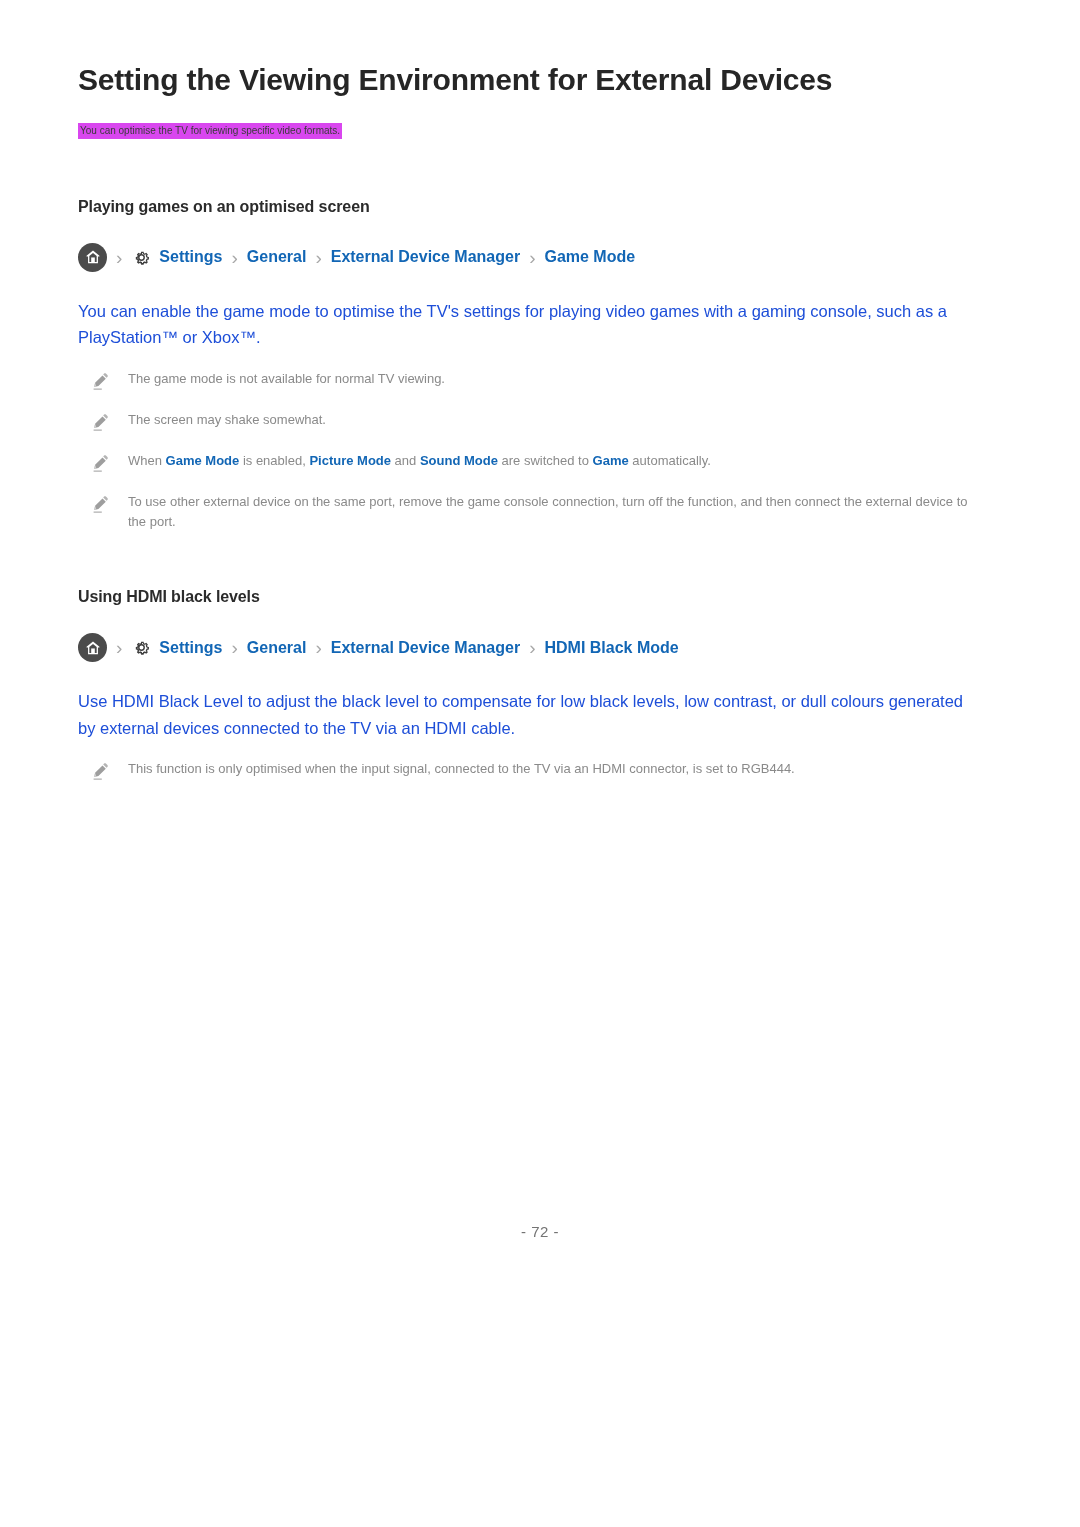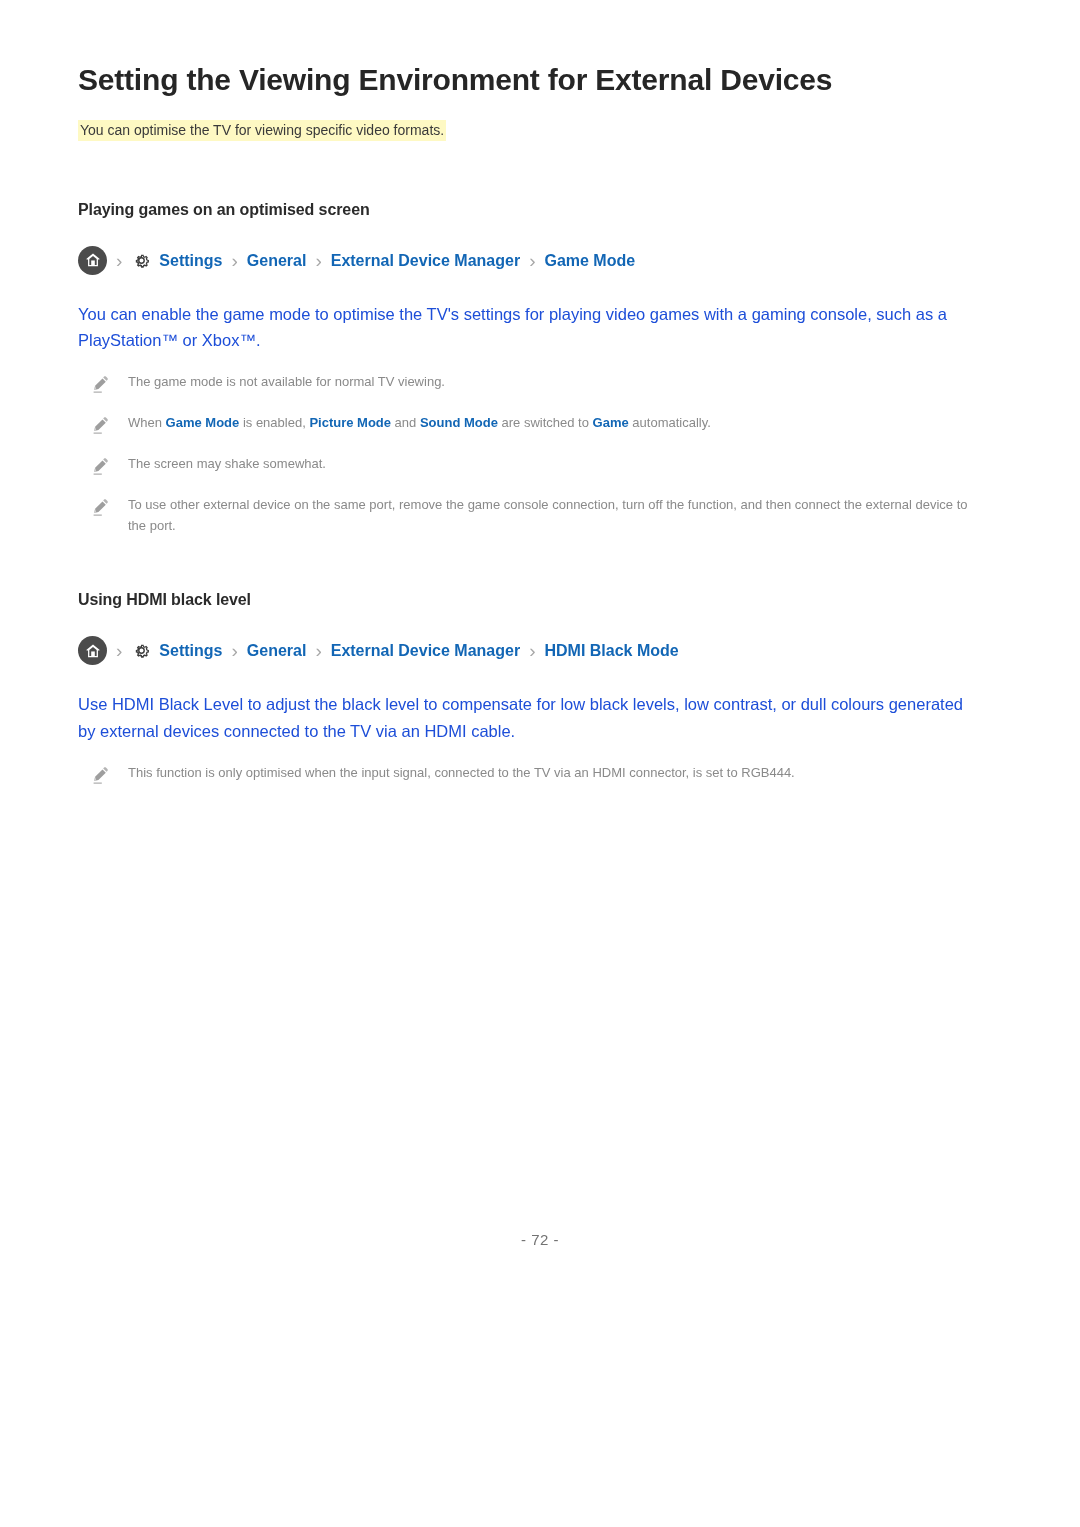--- a/index.html
+++ b/index.html
@@ -29,23 +29,23 @@
     color: #262626;
     letter-spacing: -0.2px;
     line-height: 1.2;
     margin: 0 0 22px 0;
   }
   .page-subtitle-wrap {
     margin: 0 0 58px 0;
   }
   .page-subtitle {
     display: inline;
-    font-size: 14px;
+    font-size: 10px;
     color: #3a3a3a;
-    background: #fef9c3;
+    background: #d946ef;
     line-height: 1.55;
     padding: 2px 2px 3px 2px;
     box-decoration-break: clone;
     -webkit-box-decoration-break: clone;
   }
 
   
   .section {
     margin-bottom: 0;
   }
@@ -145,21 +145,21 @@
     font-weight: bold;
   }
 
   .gap-lg { height: 54px; }
 
   
   .page-footer {
     position: absolute;
     left: 0;
     right: 0;
-    bottom: 30px;
+    bottom: 38px;
     text-align: center;
     font-size: 15px;
     color: #737373;
     letter-spacing: 0.5px;
   }
 </style>
 </head>
 <body>
 
 <div class="page">
@@ -210,49 +210,49 @@
           </li>
           <li class="note">
             <span class="note-icon">
               <svg width="18" height="20" viewBox="0 0 18 20" aria-hidden="true">
                 <path fill="#b4b4b4" d="M13.9 1.6c-.5-.5-1.3-.5-1.8 0l-.9.9 3.3 3.3.9-.9c.5-.5.5-1.3 0-1.8l-1.5-1.5z"></path>
                 <path fill="#9e9e9e" d="M10.5 3.4 3.1 10.8l-.9 4.2 4.2-.9 7.4-7.4-3.3-3.3z"></path>
                 <path fill="#d2d2d2" d="M3.1 10.8 2.2 15l2.1-.45-1.2-3.75z"></path>
                 <rect x="1.6" y="16.4" width="8.2" height="1.5" fill="#bdbdbd"></rect>
               </svg>
             </span>
+            <span class="note-text"><span>The screen may shake somewhat.</span></span>
+          </li>
+          <li class="note">
+            <span class="note-icon">
+              <svg width="18" height="20" viewBox="0 0 18 20" aria-hidden="true">
+                <path fill="#b4b4b4" d="M13.9 1.6c-.5-.5-1.3-.5-1.8 0l-.9.9 3.3 3.3.9-.9c.5-.5.5-1.3 0-1.8l-1.5-1.5z"></path>
+                <path fill="#9e9e9e" d="M10.5 3.4 3.1 10.8l-.9 4.2 4.2-.9 7.4-7.4-3.3-3.3z"></path>
+                <path fill="#d2d2d2" d="M3.1 10.8 2.2 15l2.1-.45-1.2-3.75z"></path>
+                <rect x="1.6" y="16.4" width="8.2" height="1.5" fill="#bdbdbd"></rect>
+              </svg>
+            </span>
             <span class="note-text"><span>When </span><b>Game Mode</b><span> is enabled, </span><b>Picture Mode</b><span> and </span><b>Sound Mode</b><span> are switched to </span><b>Game</b><span> automatically.</span></span>
-          </li>
-          <li class="note">
-            <span class="note-icon">
-              <svg width="18" height="20" viewBox="0 0 18 20" aria-hidden="true">
-                <path fill="#b4b4b4" d="M13.9 1.6c-.5-.5-1.3-.5-1.8 0l-.9.9 3.3 3.3.9-.9c.5-.5.5-1.3 0-1.8l-1.5-1.5z"></path>
-                <path fill="#9e9e9e" d="M10.5 3.4 3.1 10.8l-.9 4.2 4.2-.9 7.4-7.4-3.3-3.3z"></path>
-                <path fill="#d2d2d2" d="M3.1 10.8 2.2 15l2.1-.45-1.2-3.75z"></path>
-                <rect x="1.6" y="16.4" width="8.2" height="1.5" fill="#bdbdbd"></rect>
-              </svg>
-            </span>
-            <span class="note-text"><span>The screen may shake somewhat.</span></span>
           </li>
           <li class="note">
             <span class="note-icon">
               <svg width="18" height="20" viewBox="0 0 18 20" aria-hidden="true">
                 <path fill="#b4b4b4" d="M13.9 1.6c-.5-.5-1.3-.5-1.8 0l-.9.9 3.3 3.3.9-.9c.5-.5.5-1.3 0-1.8l-1.5-1.5z"></path>
                 <path fill="#9e9e9e" d="M10.5 3.4 3.1 10.8l-.9 4.2 4.2-.9 7.4-7.4-3.3-3.3z"></path>
                 <path fill="#d2d2d2" d="M3.1 10.8 2.2 15l2.1-.45-1.2-3.75z"></path>
                 <rect x="1.6" y="16.4" width="8.2" height="1.5" fill="#bdbdbd"></rect>
               </svg>
             </span>
             <span class="note-text"><span>To use other external device on the same port, remove the game console connection, turn off the function, and then connect the external device to the port.</span></span>
           </li>
         </ul>
       </div>
       <div class="gap-lg"></div>
       <div class="section">
-        <h2 class="section-heading">Using HDMI black level</h2>
+        <h2 class="section-heading">Using HDMI black levels</h2>
         <div class="breadcrumb">
           <span class="bc-home">
             <svg width="18" height="18" viewBox="0 0 24 24" aria-hidden="true">
               <path d="M12 3.2 3.4 10.3v0.9h2.0V20.4h13.2V11.2h2.0v-0.9L12 3.2z M7.1 18.8V10.6L12 6.6l4.9 4.0v8.2H7.1z" fill="#ffffff"></path>
               <rect x="9.6" y="12.6" width="4.8" height="6.2" fill="#ffffff"></rect>
             </svg>
           </span>
           <span class="bc-sep">›</span>
           <span class="bc-gear">
             <svg width="21" height="21" viewBox="0 0 24 24" aria-hidden="true">

